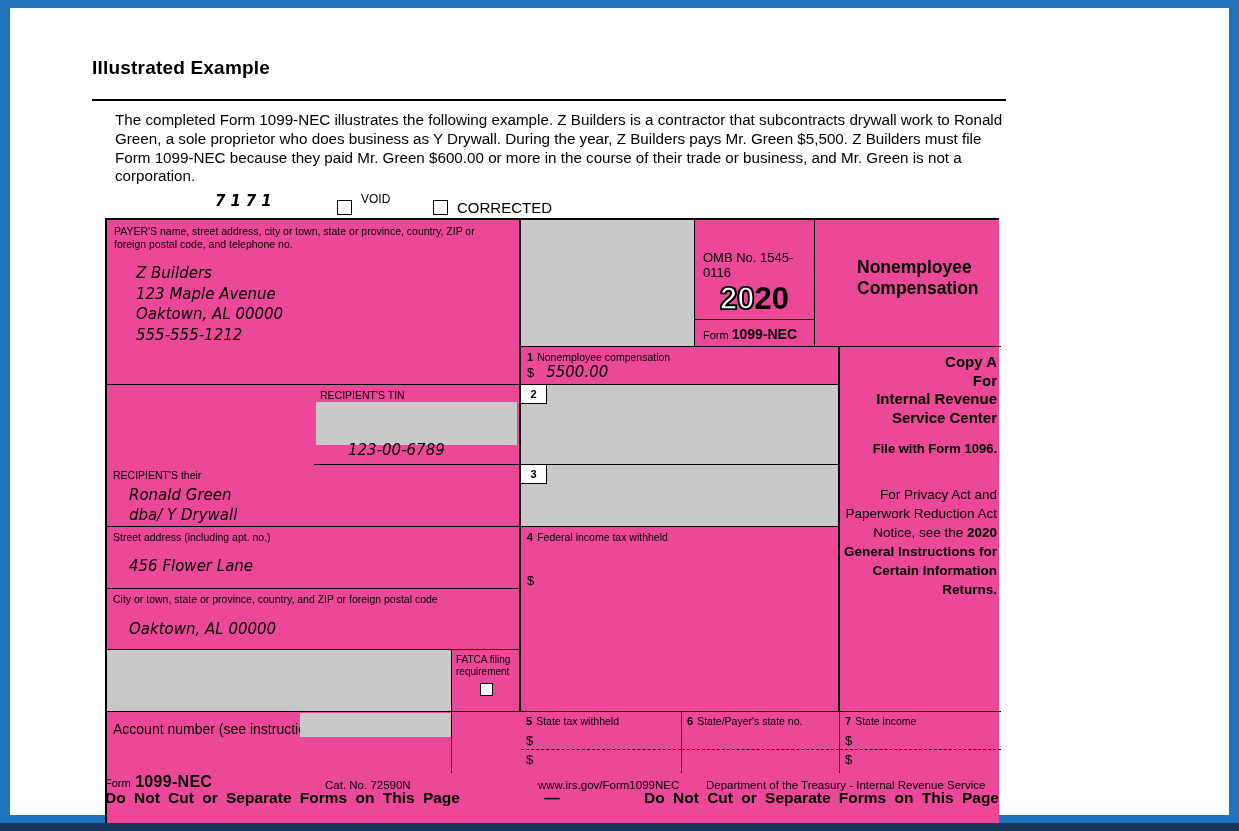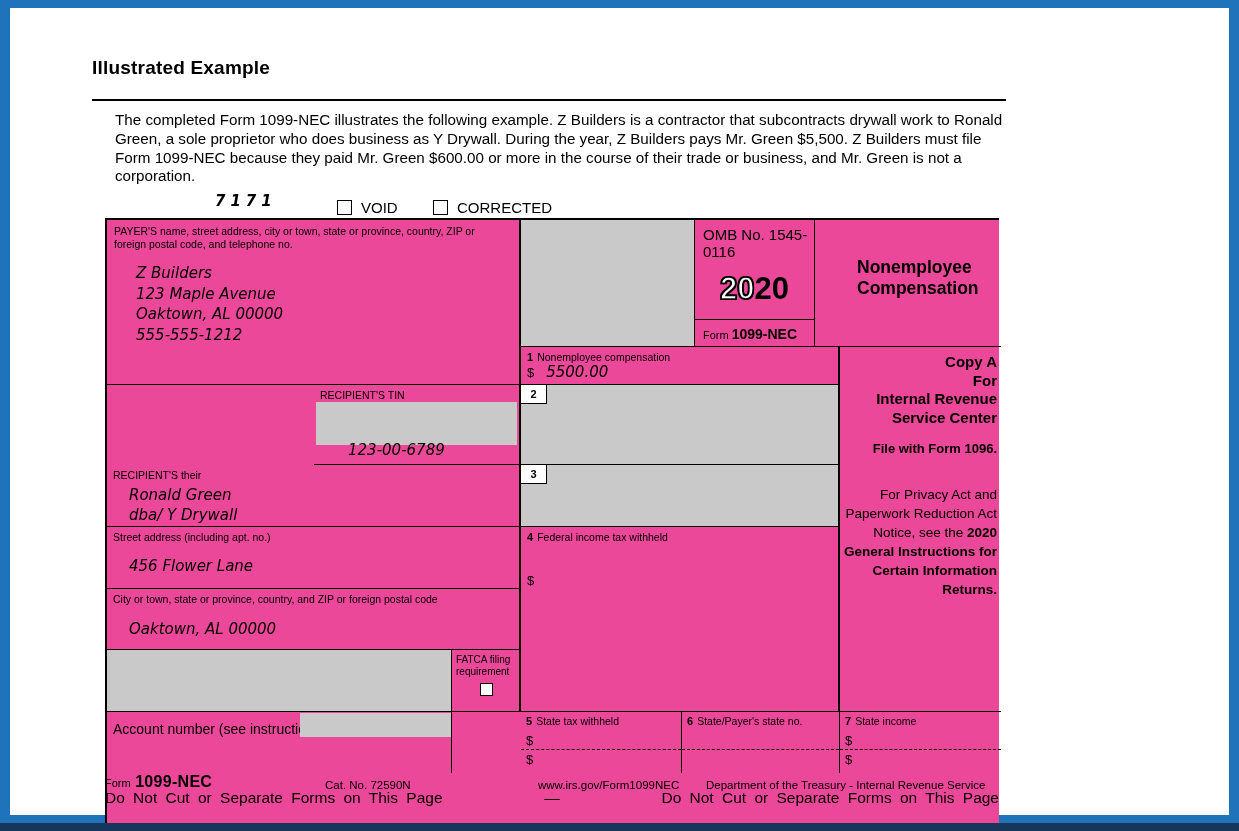--- a/index.html
+++ b/index.html
@@ -10,40 +10,40 @@
   .abs { position:absolute; }
 
   .page-title { left:92px; top:57px; font-size:19px; font-weight:bold; letter-spacing:0.2px; }
   .title-rule { left:92px; top:99px; width:914px; height:2px; background:#000; }
   .intro { left:115px; top:111px; width:888px; font-size:15.2px; line-height:18.8px; }
 
   .form-code { left:215px; top:192px; font-size:20px; font-weight:bold; letter-spacing:5px; }
   .handwritten { font-family:"DejaVu Sans",sans-serif; font-style:italic; font-size:15px; }
   .cb { width:15px; height:15px; border:1.5px solid #000; background:#fff; display:inline-block; }
   .void-cb { left:337px; top:200px; }
-  .void-label { left:361px; top:199px; font-size:15px; }
+  .void-label { left:361px; top:192px; font-size:12px; }
   .corr-cb { left:433px; top:200px; }
   .corr-label { left:457px; top:199px; font-size:15px; }
 
   .form { left:105px; top:218px; width:894px; height:643px; border:2px solid #000; border-right:none; background:#ec4899; }
   .cell { position:absolute; }
   .shade { background:var(--shade-gray,#c9c9c9); }
   .small-label { font-size:10.5px; line-height:12.5px; }
   .cell-label { font-size:10.5px; padding:4px 8px 0 6px; }
   .bnum { font-weight:bold; font-size:11px; margin-right:4px; }
   .blab { font-size:10.5px; }
 
   .c-payer { left:0; top:0; width:414px; height:165px; border-right:2px solid #000; border-bottom:1px solid #000; padding:5px 10px 0 7px; }
   .hand-block { margin:13px 0 0 22px; }
   .hand-block .handwritten { line-height:20.5px; }
 
   .c-graytop { left:414px; top:0; width:174px; height:127px; border-right:1px solid #000; border-bottom:1px solid #000; }
 
   .c-omb { left:588px; top:0; width:120px; height:127px; border-right:1px solid #000; border-bottom:1px solid #000; display:flex; flex-direction:column; }
-  .omb-num { font-size:15px; padding:6px 0 0 8px; }
+  .omb-num { font-size:13px; padding:6px 0 0 8px;margin-top:24px; }
   .year { flex:1; display:flex; align-items:center; justify-content:center; font-weight:bold; font-size:31px; padding-bottom:2px; }
   .year .outline { color:#fff; -webkit-text-stroke:1.6px #000; text-shadow:-1px -1px 0 #000,1px -1px 0 #000,-1px 1px 0 #000,1px 1px 0 #000; }
   .omb-form { border-top:1px solid #000; padding:5px 0 0 8px; height:27px; }
   .form-word { font-size:11px; }
   .omb-form .form-name { font-weight:bold; font-size:14px; margin-left:3px; }
 
   .c-title { left:708px; top:0; width:186px; height:127px; border-bottom:1px solid #000; padding:37px 4px 0 42px; font-size:17.5px; font-weight:bold; line-height:21px; }
 
   .c-box1 { left:414px; top:127px; width:319px; height:38px; border-right:2px solid #000; border-bottom:1px solid #000; }
   .box-label { font-size:10.5px; padding:4px 0 0 6px; }
@@ -97,21 +97,21 @@
   .state-label { font-size:10.5px; padding:3px 0 0 5px; }
   .drow { position:absolute; left:0; right:0; padding-left:5px; font-size:13px; }
   .drow1 { top:21px; height:17px; border-bottom:1px dashed #000; }
   .drow2 { top:40px; }
 
   .f-formid { left:105px; top:773px; }
   .form-name-big { font-weight:bold; font-size:16px; letter-spacing:0.3px; }
   .f-cat { left:325px; top:779px; font-size:11.5px; }
   .f-url { left:538px; top:779px; font-size:11.5px;text-align:center; }
   .f-dept { left:706px; top:779px; font-size:11.5px; }
-  .do-not-cut { left:105px; top:789px; width:894px; display:flex; justify-content:space-between; font-weight:normal; font-size:15.5px; word-spacing:4px;gap:24px; }
+  .do-not-cut { left:105px; top:789px; width:894px; display:flex; justify-content:space-between; font-weight:bold; font-size:15.5px; word-spacing:4px;gap:24px; }
 </style>
 </head>
 <body>
 
 <div class="page">
   <div class="paper"></div>
 
   <h1 class="abs page-title">Illustrated Example</h1>
   <div class="abs title-rule"></div>
   <p class="abs intro">The completed Form 1099-NEC illustrates the following example. Z Builders is a contractor that subcontracts drywall work to Ronald Green, a sole proprietor who does business as Y Drywall. During the year, Z Builders pays Mr. Green $5,500. Z Builders must file Form 1099-NEC because they paid Mr. Green $600.00 or more in the course of their trade or business, and Mr. Green is not a corporation.</p>

